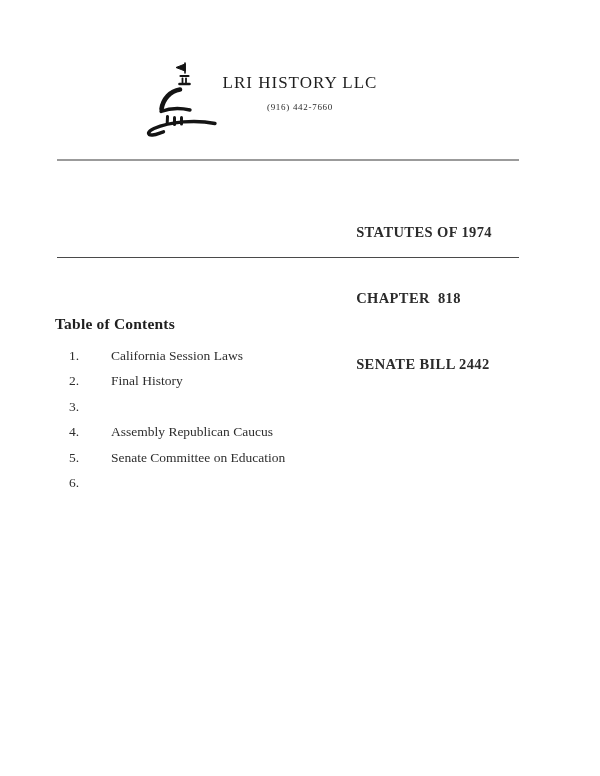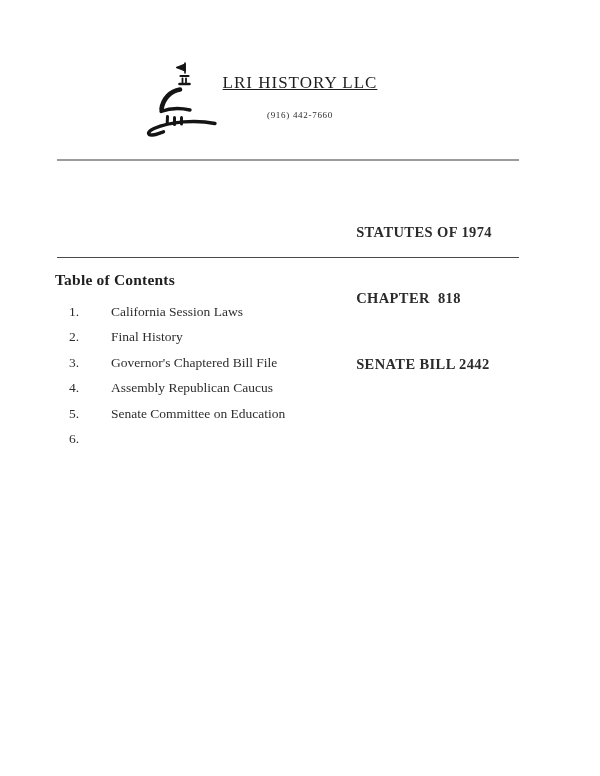--- a/index.html
+++ b/index.html
@@ -15,22 +15,21 @@
   .logo {
     position:absolute; left:138px; top:58px;
     width:90px; height:90px;
   }
   .header-text {
     position:absolute; top:73px; left:0; width:600px;
     text-align:center;
   }
   .company {
     font-size:17px; letter-spacing:1px; color:#1e1e1e;
-    margin-bottom:15px;
-    text-decoration:underline;
+    margin-bottom:7px;
   }
   .contact {
     font-size:9px; letter-spacing:0.7px; color:#2a2a2a;
     line-height:14.5px;
   }
 
   
   .rule { position:absolute; left:57px; width:462px; }
   .rule-top { top:159px; height:2px; background:#9b9b9b; }
   .rule-bottom { top:257px; height:1px; background:#4a4a4a; }
@@ -40,21 +39,21 @@
     position:absolute; top:177px; right:108px;
     font-weight:bold; font-size:14.5px; line-height:22px;
     color:#2b2b2b; letter-spacing:0.4px;
     white-space:pre-wrap;
   }
 
   
   .toc { position:absolute; left:55px; top:271px; width:420px; }
   .toc-title {
     font-weight:bold; font-size:15.5px; color:#1f1f1f;
-    letter-spacing:0.2px; line-height:18px;
+    letter-spacing:0.2px; line-height:18px;margin-top:44px;
   }
   .toc-list { margin-top:15px; }
   .toc-item {
     height:25.4px;
     padding-left:14px;
     font-size:13.5px; color:#2e2e2e;
     display:flex; align-items:flex-start;
   }
   .toc-num { display:inline-block; width:16px; text-align:left; }
   .toc-label { margin-left:26px; }
@@ -110,21 +109,20 @@
       <div class="toc-item">
         <span class="toc-num">1.</span>
         <span class="toc-label">California Session Laws</span>
       </div>
       <div class="toc-item">
         <span class="toc-num">2.</span>
         <span class="toc-label">Final History</span>
       </div>
       <div class="toc-item">
         <span class="toc-num">3.</span>
-        <span class="toc-label">Governor's Chaptered Bill File</span>
       </div>
       <div class="toc-item">
         <span class="toc-num">4.</span>
         <span class="toc-label">Assembly Republican Caucus</span>
       </div>
       <div class="toc-item">
         <span class="toc-num">5.</span>
         <span class="toc-label">Senate Committee on Education</span>
       </div>
       <div class="toc-item">

